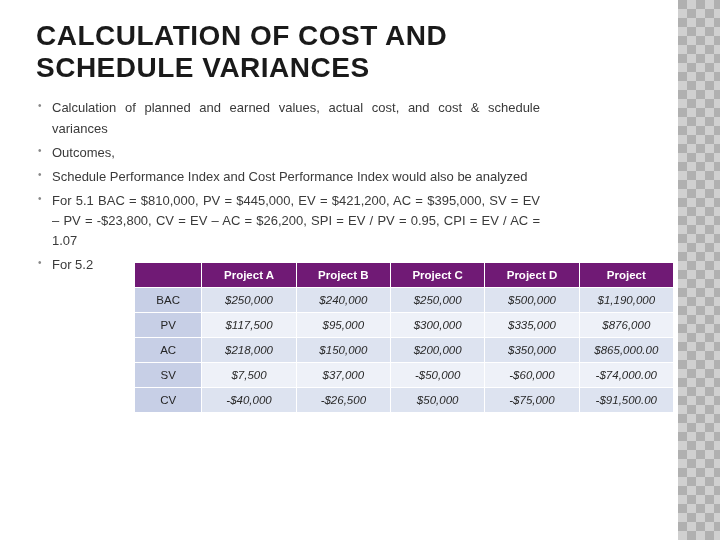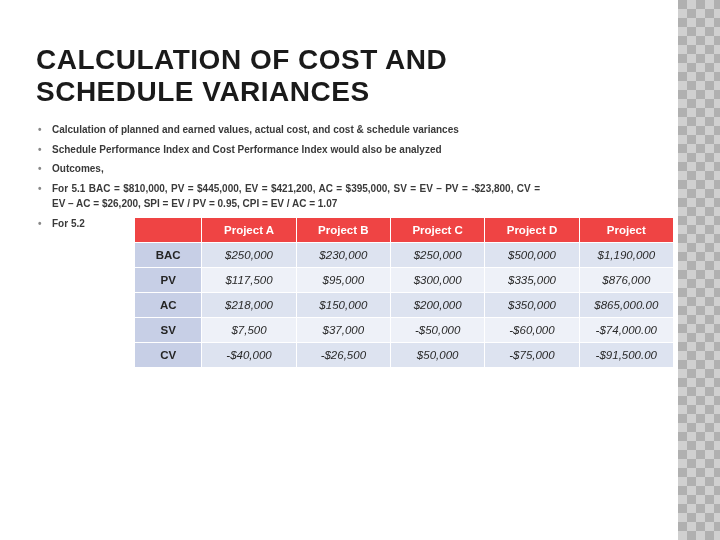--- a/index.html
+++ b/index.html
@@ -23,38 +23,37 @@
         linear-gradient(45deg, #d0d0d0 25%, transparent 25%, transparent 75%, #d0d0d0 75%);
       background-size: 18px 18px;
       background-position: 0 0, 9px 9px;
     }
     .slide {
       position: absolute;
       left: 0;
       top: 0;
       width: 576px;
       height: 540px;
-      padding: 44px 36px 10px 36px;
+      padding: 20px 36px 10px 36px;
     }
     .title {
       font-size: 28px;
       font-weight: 900;
       color: #1a1a1a;
       letter-spacing: 0.5px;
       line-height: 1.15;
       margin-bottom: 14px;
       text-transform: uppercase;
       font-family: Arial, sans-serif;
     }
     .bullets {
       list-style: none;
-      font-size: 10px;
+      font-size: 13px;
       color: #3a3a3a;
       line-height: 1.55;
-      font-weight: bold;
     }
     .bullets li {
       position: relative;
       padding-left: 16px;
       margin-bottom: 4px;
       text-align: justify;
     }
     .bullets li::before {
       content: "•";
       position: absolute;
@@ -74,47 +73,47 @@
       font-size: 11.5px;
       table-layout: fixed;
     }
     th, td {
       border: 1px solid #fff;
       padding: 6px 4px;
       text-align: center;
       word-wrap: break-word;
     }
     thead th {
-      background: #ef4444;
+      background: #701a75;
       color: #fff;
       font-weight: 700;
     }
     tbody th {
       background: #c7cfe6;
       color: #252525;
-      font-weight: 700;
+      font-weight: 400;
     }
     tbody tr:nth-child(odd) td { background: #dde3f0; }
     tbody tr:nth-child(even) td { background: #eef1f8; }
     tbody td { color: #2a2a2a; font-style: italic; }
     .rowlabel-col { width: 60px; }
     .proj-col { width: 84px; }
   </style>
 </head>
 <body>
 
 <div class="deco-strip"></div>
 
 <div class="slide">
   <h1 class="title">CALCULATION OF COST AND SCHEDULE VARIANCES</h1>
 
   <ul class="bullets">
     <li>Calculation of planned and earned values, actual cost, and cost &amp; schedule variances</li>
+    <li>Outcomes,</li>
     <li>Schedule Performance Index and Cost Performance Index would also be analyzed</li>
-    <li>Outcomes,</li>
     <li>For 5.1 BAC = $810,000, PV = $445,000, EV = $421,200, AC = $395,000, SV = EV – PV = -$23,800, CV = EV – AC = $26,200, SPI = EV / PV = 0.95, CPI = EV / AC = 1.07</li>
     <li>For 5.2</li>
   </ul>
 
   <div class="table-wrap">
     <table>
       <colgroup>
         <col class="rowlabel-col">
         <col class="proj-col">
           <col class="proj-col">
@@ -129,21 +128,21 @@
           <th>Project B</th>
           <th>Project C</th>
           <th>Project D</th>
           <th>Project</th>
         </tr>
       </thead>
       <tbody>
         <tr>
           <th>BAC</th>
           <td>$250,000</td>
-          <td>$230,000</td>
+          <td>$240,000</td>
           <td>$250,000</td>
           <td>$500,000</td>
           <td>$1,190,000</td>
         </tr>
         <tr>
           <th>PV</th>
           <td>$117,500</td>
           <td>$95,000</td>
           <td>$300,000</td>
           <td>$335,000</td>

